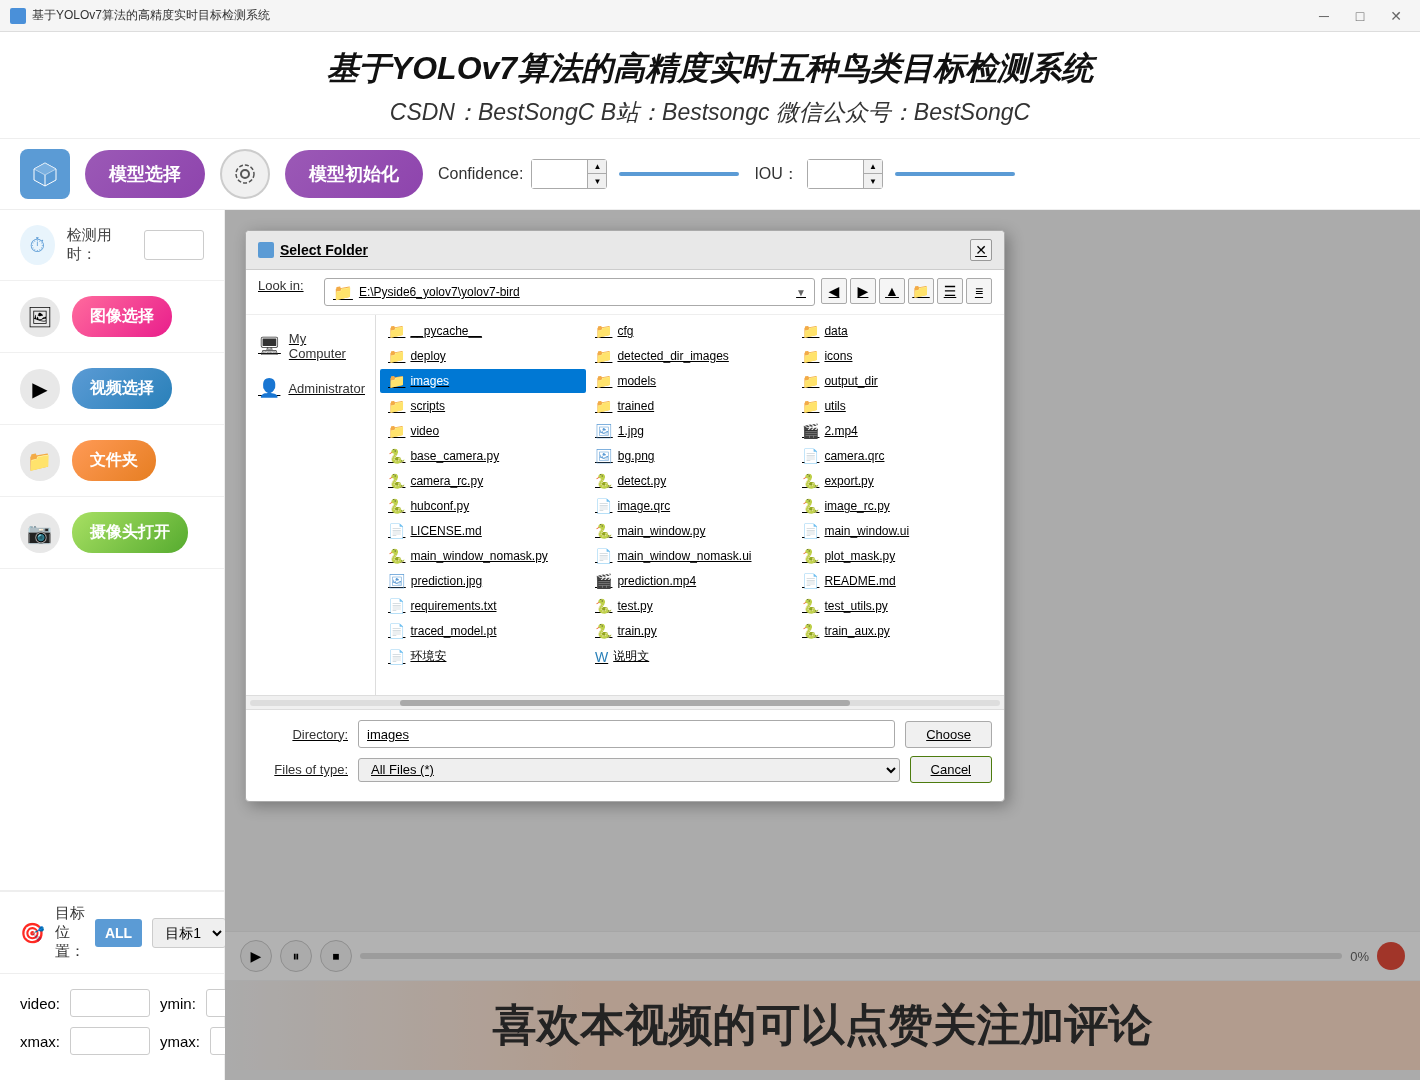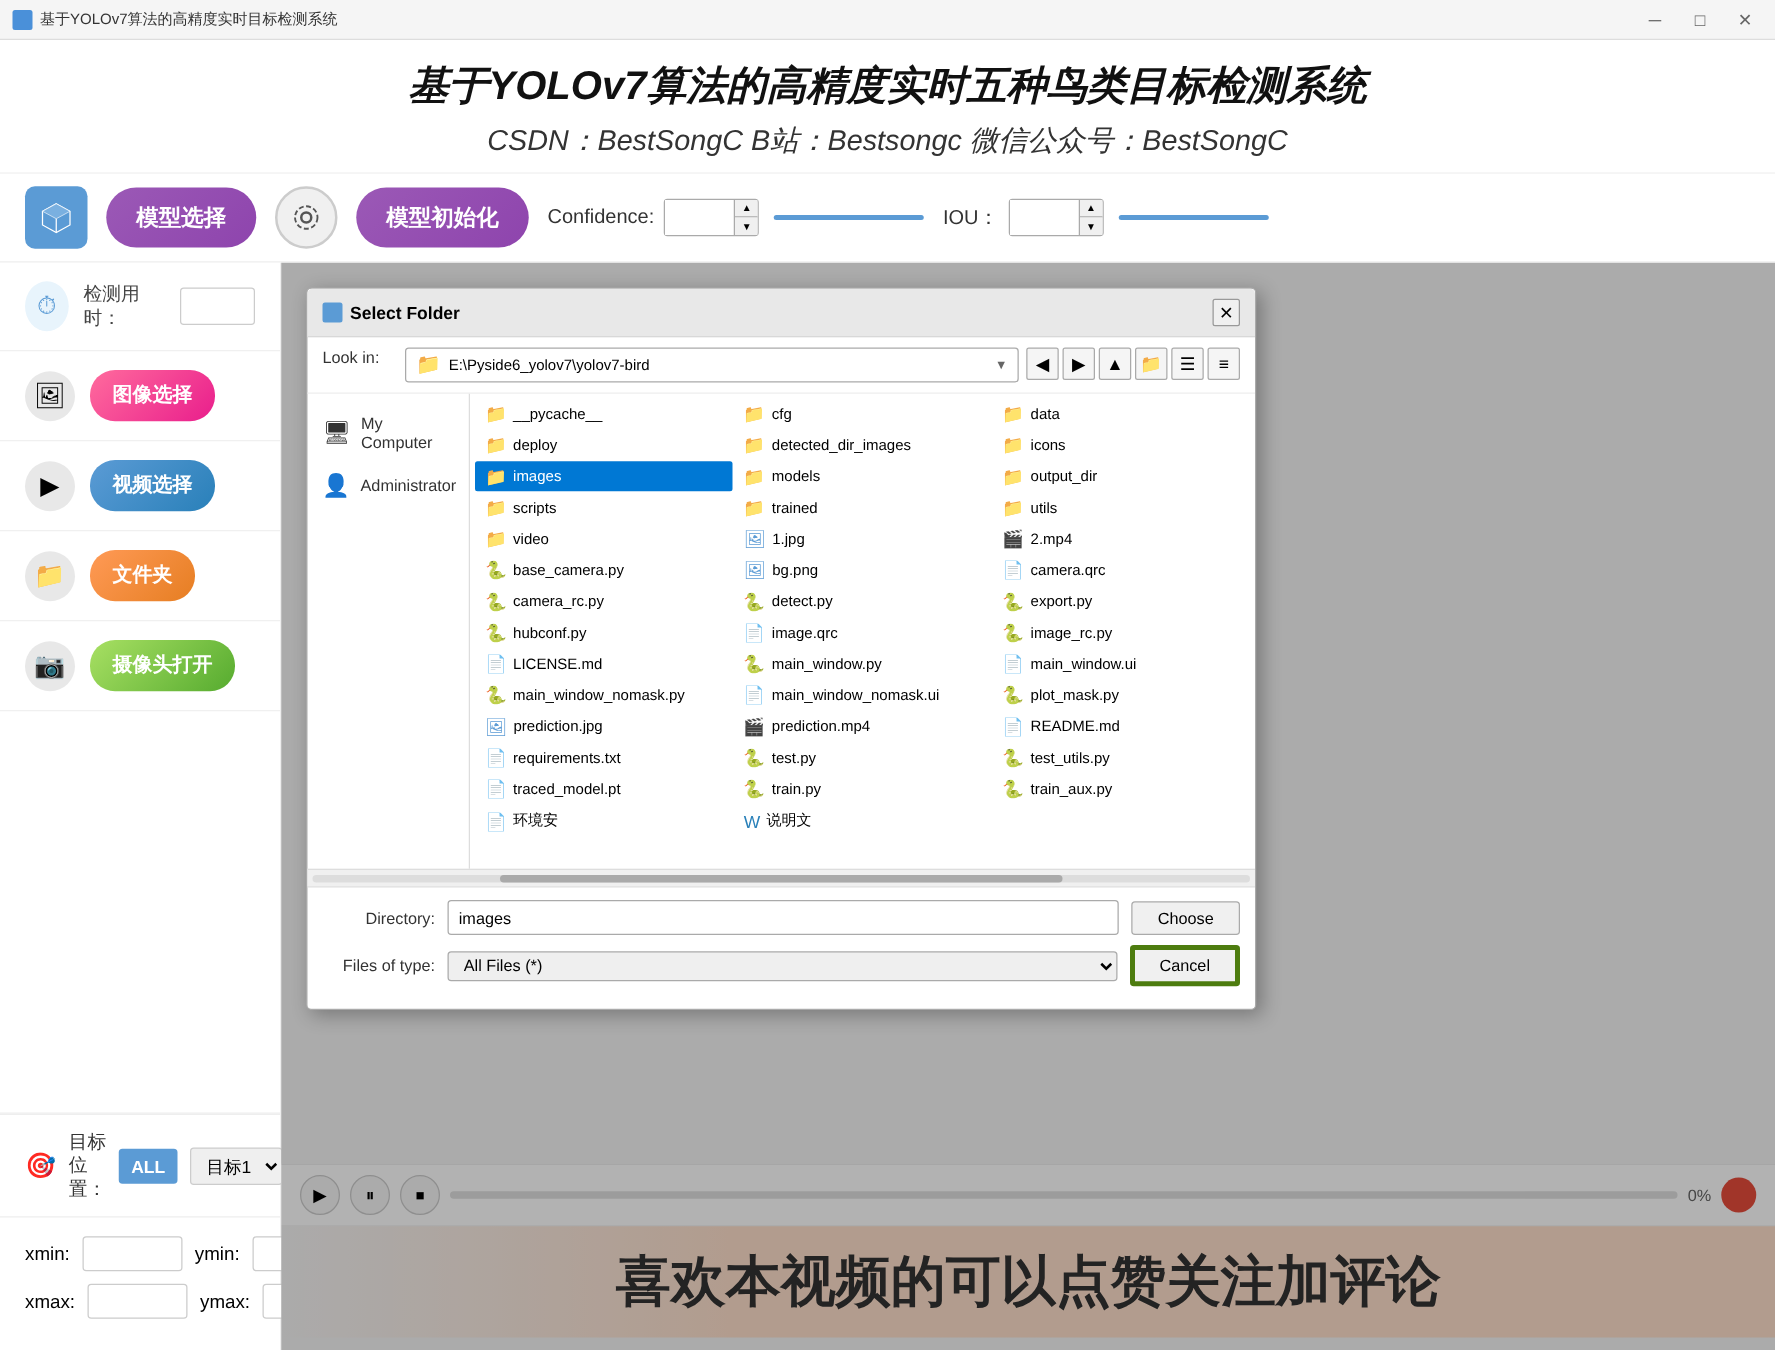--- a/index.html
+++ b/index.html
@@ -267,20 +267,21 @@
 
     
     .file-dialog {
       background: white;
       border: 1px solid #aaa;
       border-radius: 4px;
       box-shadow: 4px 4px 15px rgba(0,0,0,0.3);
       width: 760px;
       min-height: 520px;
       position: relative;
+      text-decoration: underline;
     }
     .dialog-title-bar {
       background: #e8e8e8;
       padding: 8px 12px;
       display: flex;
       align-items: center;
       justify-content: space-between;
       border-bottom: 1px solid #ccc;
       border-radius: 4px 4px 0 0;
     }
@@ -452,21 +453,21 @@
       background: #f0f0f0;
       border: 1px solid #aaa;
       border-radius: 3px;
       font-size: 13px;
       cursor: pointer;
       min-width: 80px;
     }
     .footer-btn-cancel {
       padding: 5px 20px;
       background: #f0f0f0;
-      border: 4px solid #4d7c0f;
+      border: 1px solid #4d7c0f;
       border-radius: 3px;
       font-size: 13px;
       cursor: pointer;
       min-width: 80px;
     }
     .footer-select {
       flex: 1;
       height: 24px;
       border: 1px solid #aaa;
       border-radius: 3px;
@@ -620,21 +621,21 @@
           <span class="target-icon">🎯</span>
           <span class="target-label">目标位置：</span>
           <button class="target-all-btn">ALL</button>
           <select class="target-select">
             <option>目标1</option>
           </select>
         </div>
 
         <div class="bottom-section">
           <div class="coord-row">
-            <span class="coord-label">xmin:</span>
+            <span class="coord-label">video:</span>
             <input class="coord-input" style="">
             <span class="coord-label">ymin:</span>
             <input class="coord-input" style="">
           </div>
           <div class="coord-row">
             <span class="coord-label">xmax:</span>
             <input class="coord-input" style="">
             <span class="coord-label">ymax:</span>
             <input class="coord-input" style="">
           </div>

